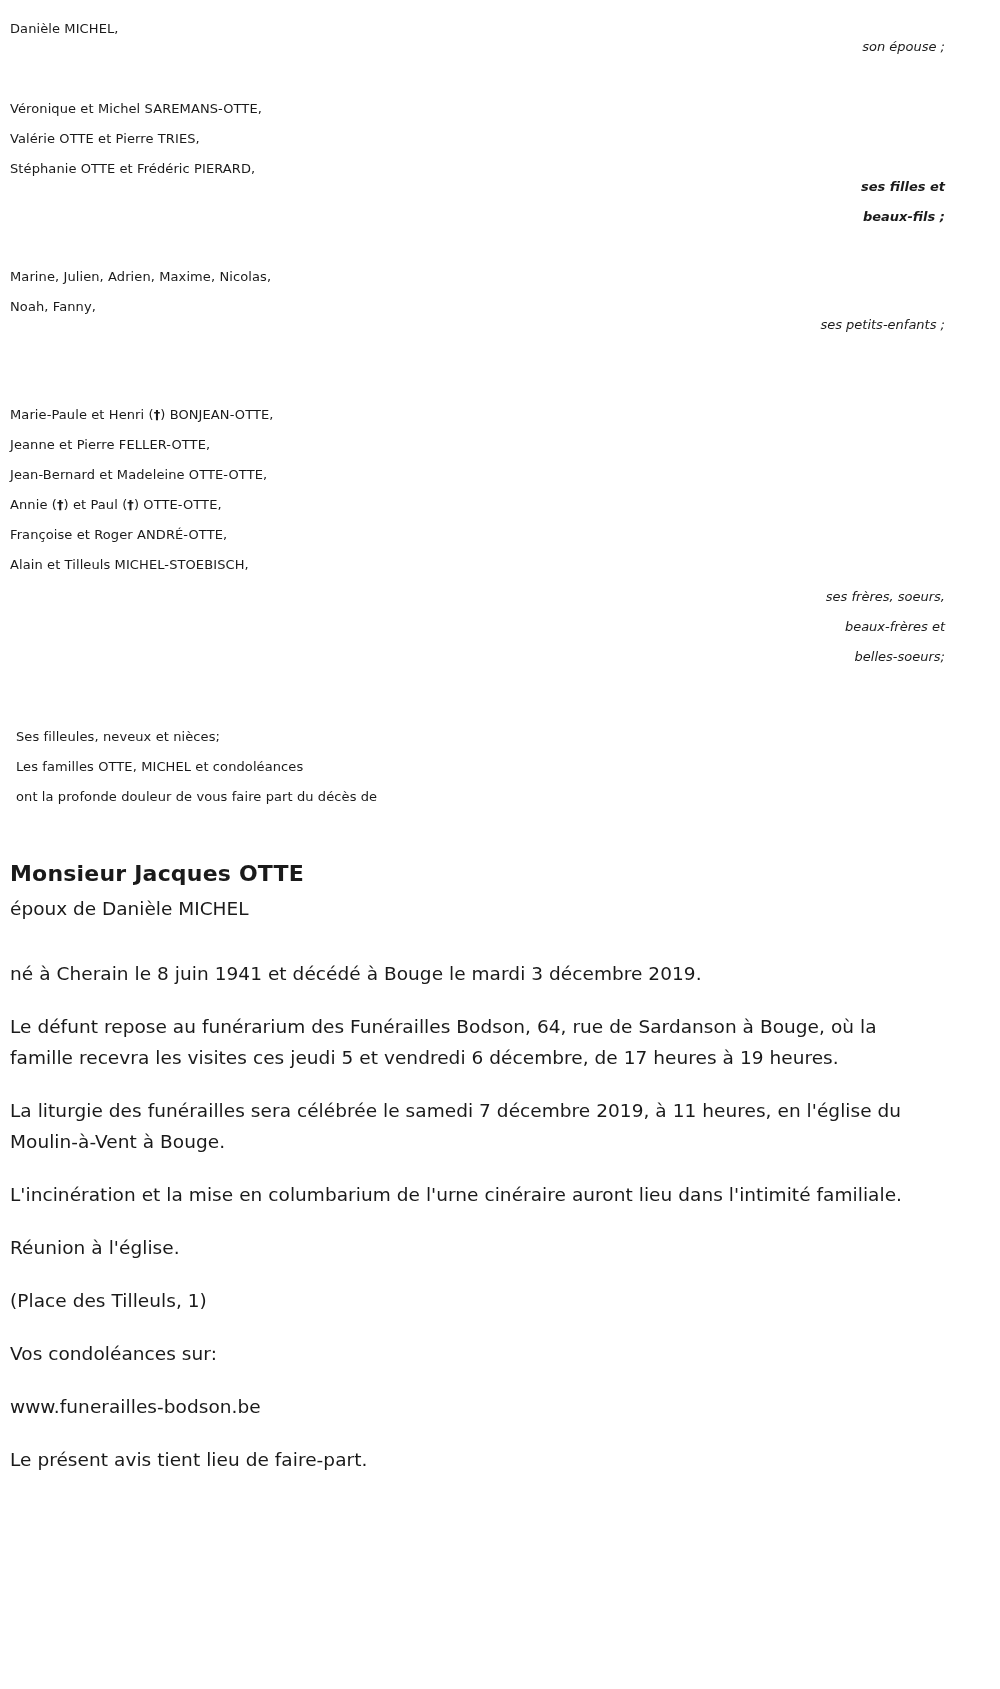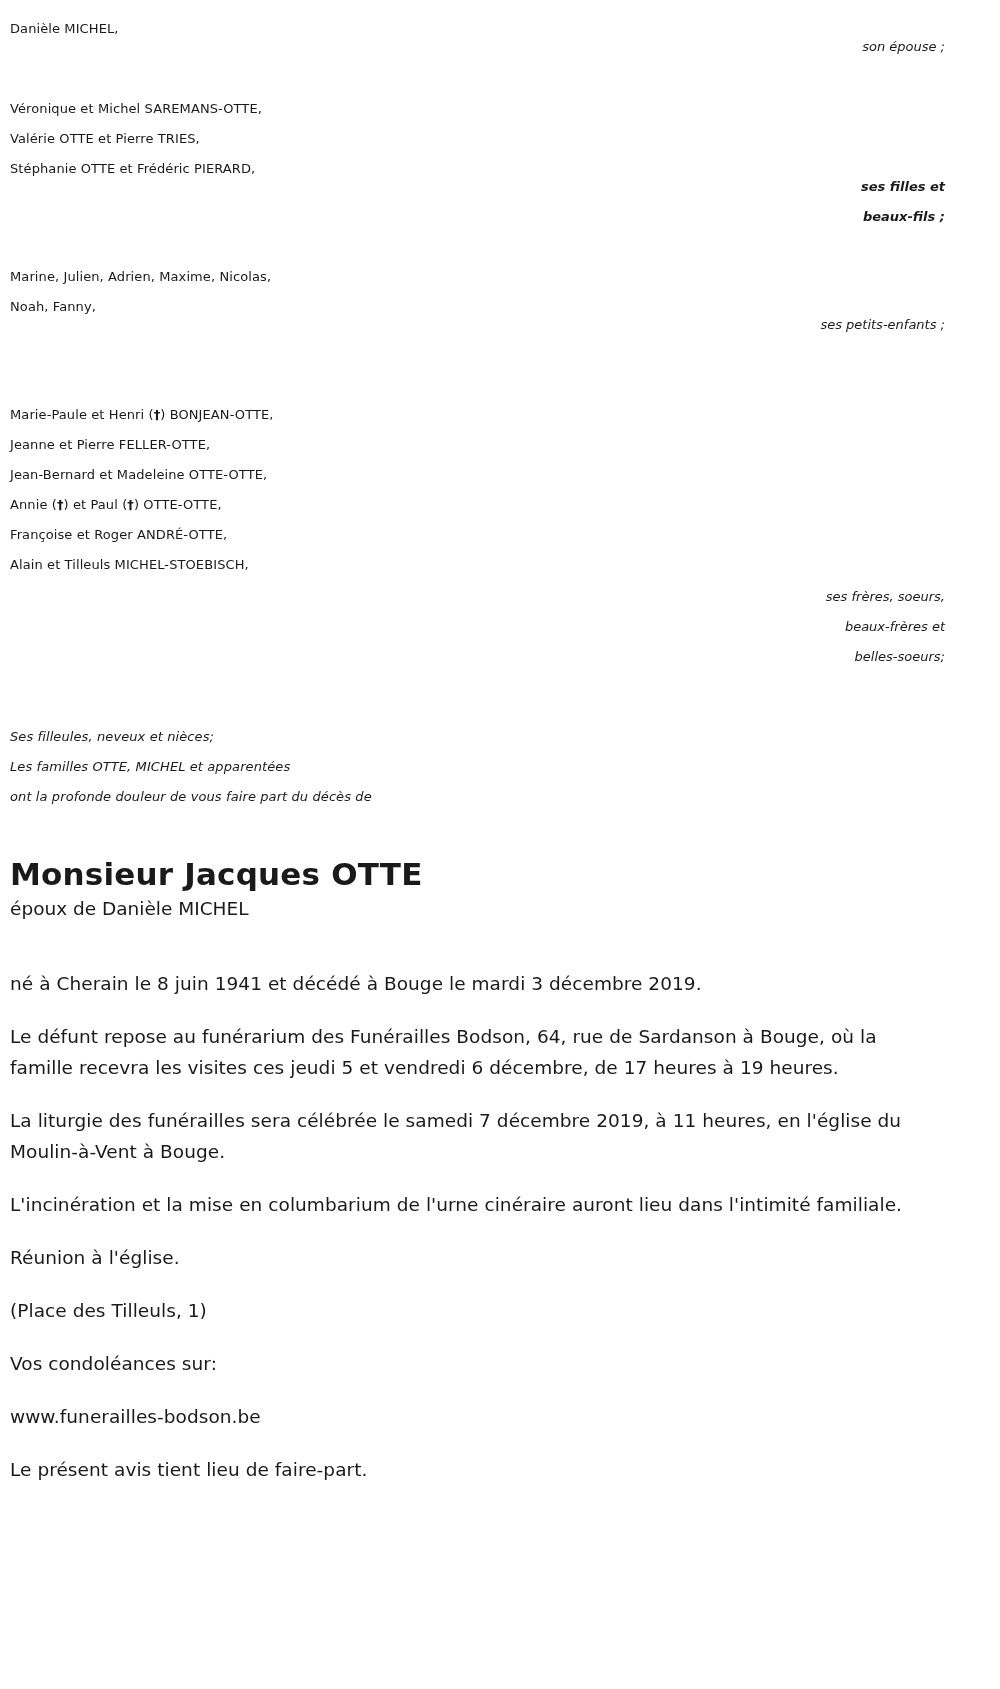--- a/index.html
+++ b/index.html
@@ -62,48 +62,47 @@
   .g-grand     { min-height: 112px; }
   .g-sibs      { min-height: 302px; }
 
   .dagger {
     font-weight: bold;
     font-family: "DejaVu Sans", sans-serif;
   }
 
   
   .closing {
-    padding: 0 10px 0 10px;
+    padding: 0 10px 0 16px;
     margin-top: -6px;
-    font-style: italic;
   }
   .closing .name-line { line-height: 30px; }
 
   
   .deceased {
     padding: 0 10px;
     margin-top: 44px;
   }
   .deceased-name {
-    font-size: 31px;
+    font-size: 22px;
     font-weight: bold;
     line-height: 36px;
     letter-spacing: 0.2px;
     margin-top: 22px;
   }
   .deceased-sub {
     font-size: 18.5px;
     line-height: 30px;
     margin-top: 2px;
   }
 
   
   .body-text {
     padding: 0 64px 0 10px;
-    margin-top: 44px;
+    margin-top: 34px;
   }
   .para {
     font-size: 18.5px;
     line-height: 31px;
     margin: 0 0 22px 0;
     max-width: 930px;
     letter-spacing: 0.05px;
   }
 </style>
 </head>
@@ -156,21 +155,21 @@
       <div class="role">
         <span class="role-line">ses frères, soeurs,</span>
         <span class="role-line">beaux-frères et</span>
         <span class="role-line">belles-soeurs;</span>
       </div>
     </div>
   </div>
 
   <div class="closing">
     <div class="name-line">Ses filleules, neveux et nièces;</div>
-    <div class="name-line">Les familles OTTE, MICHEL et apparentées</div>
+    <div class="name-line">Les familles OTTE, MICHEL et condoléances</div>
     <div class="name-line">ont la profonde douleur de vous faire part du décès de</div>
   </div>
 
   <div class="deceased">
     <div class="deceased-name">Monsieur Jacques OTTE</div>
     <div class="deceased-sub">époux de Danièle MICHEL</div>
   </div>
 
   <div class="body-text">
     <p class="para">né à Cherain le 8 juin 1941 et décédé à Bouge le mardi 3 décembre 2019.</p>

